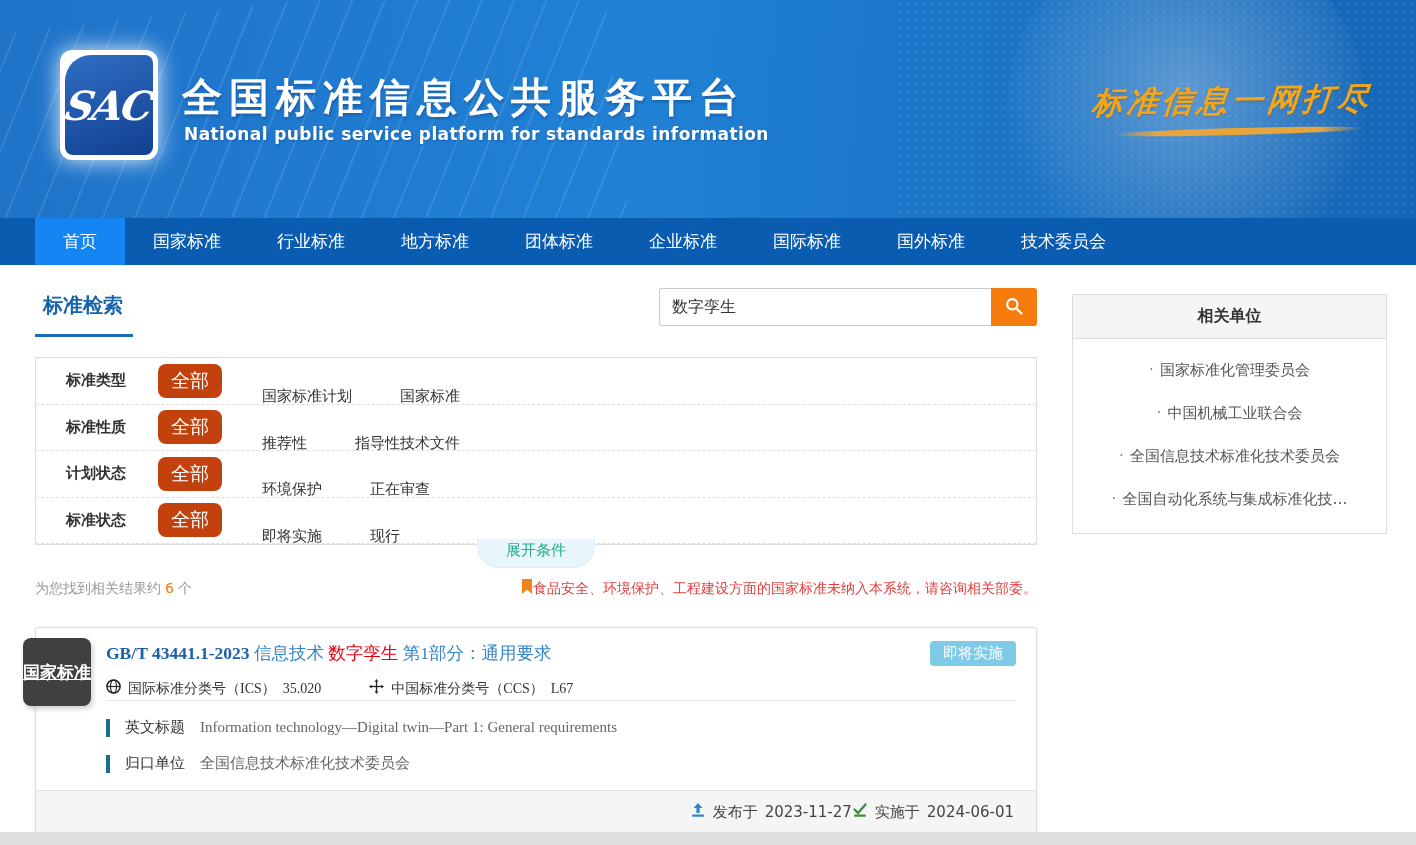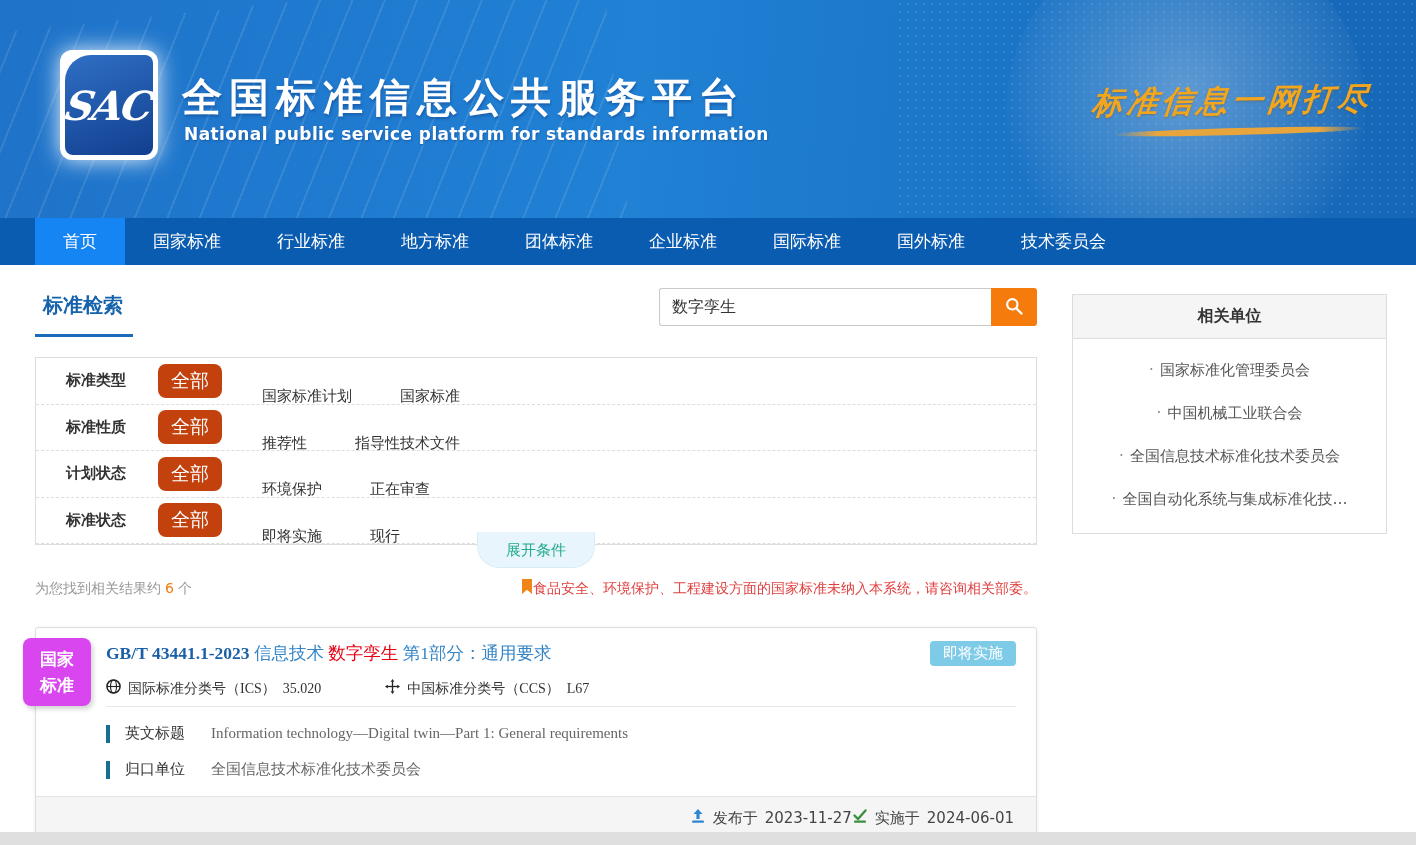--- a/index.html
+++ b/index.html
@@ -101,58 +101,58 @@
   .filter-row:last-child { border-bottom:none; }
   .filter-label { font-weight:bold; color:#333; width:92px; flex:none; }
   .all-btn {
     background:#c2410c; color:#fff; padding:4px 13px; border-radius:8px;
     font-size:19px; margin-right:40px; cursor:pointer; border:none; font-family:inherit;
   }
   .filter-opt { color:#333; margin-right:48px; cursor:pointer;margin-top:32px; }
   .expand-pill {
     position:absolute; left:50%; bottom:-24px; transform:translateX(-50%);
     background:#e9f5fc; color:#23ab8c; font-size:15px;
-    padding:9px 28px 7px; border-radius:0 0 22px 22px; cursor:pointer;
+    padding:2px 28px 7px; border-radius:0 0 22px 22px; cursor:pointer;
     border:1px solid #d8ecf7; border-top:none;
   }
   
   .result-meta { display:flex; justify-content:space-between; align-items:center; margin:34px 0 0; font-size:14px; }
   .count { color:#999; }
   .count .num { color:#f57b0c; margin:0 4px; }
   .notice { color:#e03e3e; display:flex; align-items:center; }
   
   .card {
     border:1px solid #ddd; border-radius:3px; position:relative; margin-top:29px;
     box-shadow:0 1px 4px rgba(0,0,0,.07);
   }
   .type-badge {
     position:absolute; left:-13px; top:10px; width:68px; height:68px;
-    background:#d946ef; border-radius:8px; color:#fff; font-weight:bold; font-size:17px;
-    display:flex; flex-direction:column; align-items:center; justify-content:center;
-    line-height:1.55; box-shadow:2px 3px 5px rgba(0,0,0,.18); cursor:pointer;
+    background:#404040; border-radius:8px; color:#fff; font-weight:bold; font-size:17px;
+    display:flex; flex-direction:row; align-items:center; justify-content:center;
+    line-height:1.55; box-shadow:2px 3px 5px rgba(0,0,0,.18); cursor:pointer;text-decoration:underline;
   }
   .card-body { padding:13px 20px 0 70px;font-family:Liberation Serif, serif; }
   .card-title-row { display:flex; justify-content:space-between; align-items:flex-start; }
   .card-title { font-size:17.5px; cursor:pointer; }
   .code { font-weight:bold; color:#1a5fa8; }
   .t-blue { color:#3585c6; }
   .t-red { color:#e60012; }
   .status-badge {
     background:#7ecbe8; color:#fff; font-size:15px; padding:3px 13px;
     border-radius:4px; flex:none; margin-right:0;
   }
   .meta-row {
-    display:flex; align-items:center; margin-top:13px; padding-bottom:8px;
-    border-bottom:1px solid #e8e8e8; font-size:14px; color:#333;gap:16px;
+    display:flex; align-items:center; margin-top:13px; padding-bottom:2px;
+    border-bottom:1px solid #e8e8e8; font-size:14px; color:#333;
   }
   .meta-item { display:flex; align-items:center; gap:7px; margin-right:48px; }
   .detail-row { display:flex; align-items:center; margin:17px 0; font-size:15px; }
   .vbar { width:4px; height:18px; background:#15718f; margin-right:15px; flex:none; }
   .d-label { color:#333; margin-right:15px; flex:none; }
-  .d-value { color:#666;margin-left:11px; }
+  .d-value { color:#666; }
   .card-footer {
     background:#f5f5f5; border-top:1px solid #e3e3e3; margin-top:16px;
     padding:11px 22px; display:flex; justify-content:flex-end; 
     font-size:15px; color:#444; align-items:center; border-radius:0 0 3px 3px;
   }
   .date-item { display:flex; align-items:center; gap:7px; }
   
   .side { width:315px; flex:none; border:1px solid #ddd; margin-top:9px; background:#fff;text-align:center; }
   .side-header {
     background:#f5f5f5; border-bottom:1px solid #ddd; padding:11px 20px;

